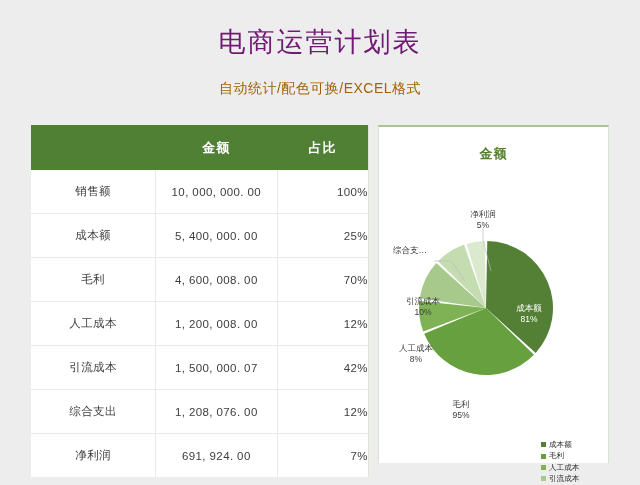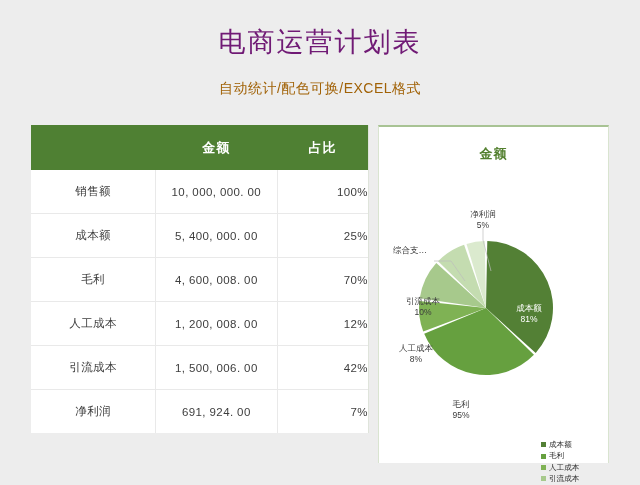--- a/index.html
+++ b/index.html
@@ -191,22 +191,27 @@
           <td>4, 600, 008. 00</td>
           <td>70%</td>
         </tr>
         <tr>
           <td>人工成本</td>
           <td>1, 200, 008. 00</td>
           <td>12%</td>
         </tr>
         <tr>
           <td>引流成本</td>
-          <td>1, 500, 006. 00</td>
+          <td>1, 500, 000. 07</td>
           <td>42%</td>
+        </tr>
+        <tr>
+          <td>综合支出</td>
+          <td>1, 208, 076. 00</td>
+          <td>12%</td>
         </tr>
         <tr>
           <td>净利润</td>
           <td>691, 924. 00</td>
           <td>7%</td>
         </tr>
       </tbody>
     </table>
   </div>
 

